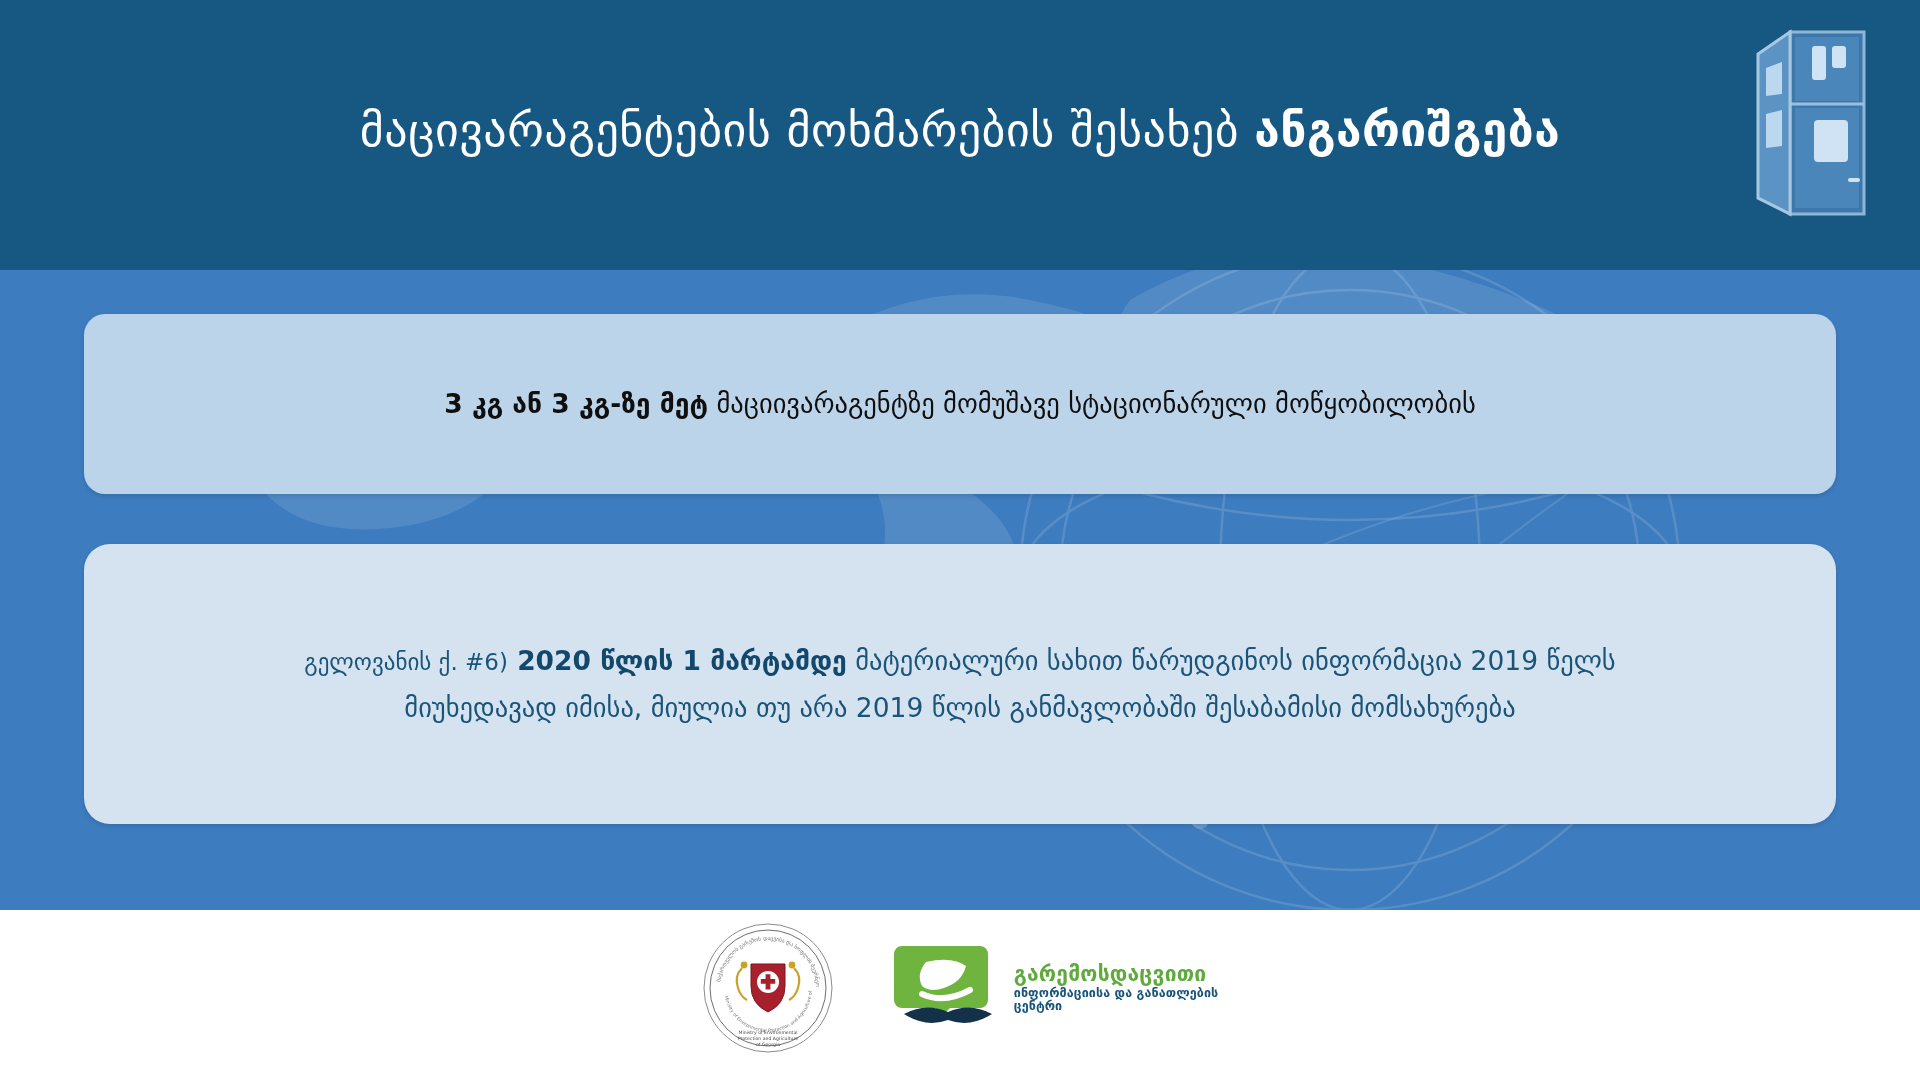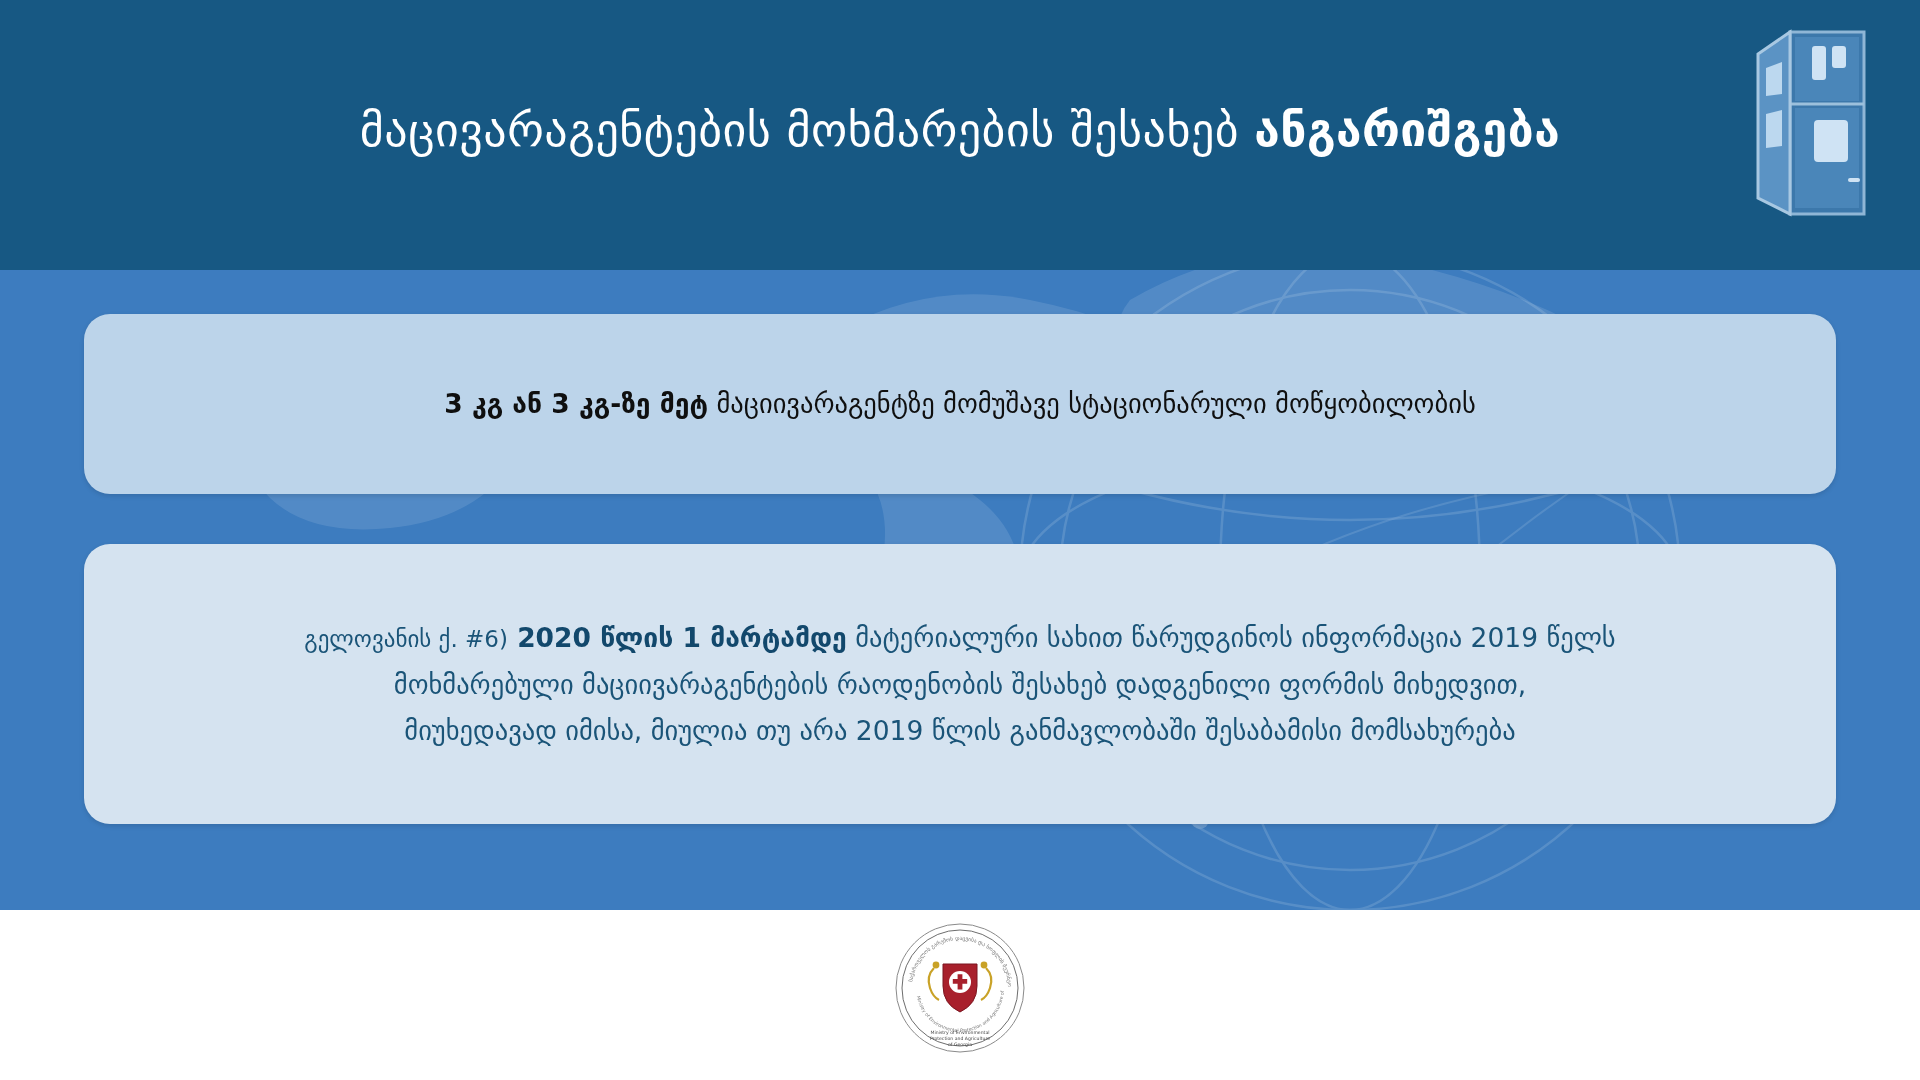--- a/index.html
+++ b/index.html
@@ -63,20 +63,21 @@
   .infobox {
     position: absolute;
     background: #bed5ea;
     border-radius: 26px;
     box-shadow: 0 2px 5px rgba(0,0,0,.12);
   }
   #box1 {
     left: 84px; top: 44px;
     width: 1752px; height: 180px;
     background: #bcd4ea;
+    border-radius: 21px;
   }
   #box2 {
     left: 84px; top: 274px;
     width: 1752px; height: 280px;
     background: #d5e3f0;
   }
   .box-text {
     position: absolute;
     left: 46px; right: 46px; top: 0; bottom: 0;
     display: flex; flex-direction: column;
@@ -193,23 +194,20 @@
         </div>
       </div>
     </div>
 
     <div class="infobox" id="box2">
       <div class="box-text">
         <div class="tline">
           <span class="sm">გელოვანის ქ. #6)</span><span class="b"> 2020 წლის 1 მარტამდე</span><span> მატერიალური სახით წარუდგინოს ინფორმაცია 2019 წელს</span>
         </div>
         <div class="tline">
-          <span>მოხმარებული მაციივარაგენტების რაოდენობის შესახებ დადგენილი ფორმის მიხედვით,</span>
-        </div>
-        <div class="tline">
           <span>მიუხედავად იმისა, მიულია თუ არა 2019 წლის განმავლობაში შესაბამისი მომსახურება</span>
         </div>
       </div>
     </div>
 
   </div>
 
   <div id="footer">
     <div id="footer-inner">
 
@@ -235,17 +233,33 @@
           <path d="M-26 -16 q-8 8 -4 20 q3 9 9 12" fill="none" stroke="#c9a227" stroke-width="2.2"></path>
           <path d="M26 -16 q8 8 4 20 q-3 9 -9 12" fill="none" stroke="#c9a227" stroke-width="2.2"></path>
           <circle cx="-24" cy="-19" r="3.4" fill="#c9a227"></circle>
           <circle cx="24" cy="-19" r="3.4" fill="#c9a227"></circle>
         </g>
         <text x="66" y="112" font-size="4.6" fill="#444" text-anchor="middle">Ministry of Environmental</text>
         <text x="66" y="118" font-size="4.6" fill="#444" text-anchor="middle">Protection and Agriculture</text>
         <text x="66" y="124" font-size="4.6" fill="#444" text-anchor="middle">of Georgia</text>
       </svg>
 
+      <div id="env-logo">
+        <svg id="env-logo-mark" viewBox="0 0 112 92">
+
+          <path d="M10 4 h78 a8 8 0 0 1 8 8 v46 a8 8 0 0 1 -8 8 h-30 l-14 14 v-14 h-34 a8 8 0 0 1 -8 -8 v-46 a8 8 0 0 1 8 -8 z" fill="#6fb43f"></path>
+
+          <path d="M34 20 q26 -6 40 4 q-4 16 -22 22 q-14 5 -22 -2 q-6 -12 4 -24 z" fill="#ffffff"></path>
+          <path d="M30 52 q22 10 48 -4" fill="none" stroke="#ffffff" stroke-width="6" stroke-linecap="round"></path>
+
+          <path d="M12 72 q22 -12 44 -2 q22 -10 44 2 q-22 14 -44 6 q-22 8 -44 -6 z" fill="#13324a"></path>
+        </svg>
+        <div id="env-logo-text">
+          <div class="l1">გარემოსდაცვითი</div>
+          <div class="l2">ინფორმაციისა და განათლების</div>
+          <div class="l3">ცენტრი</div>
+        </div>
+      </div>
 
     </div>
   </div>
 
 </div>
 
 </body></html>

